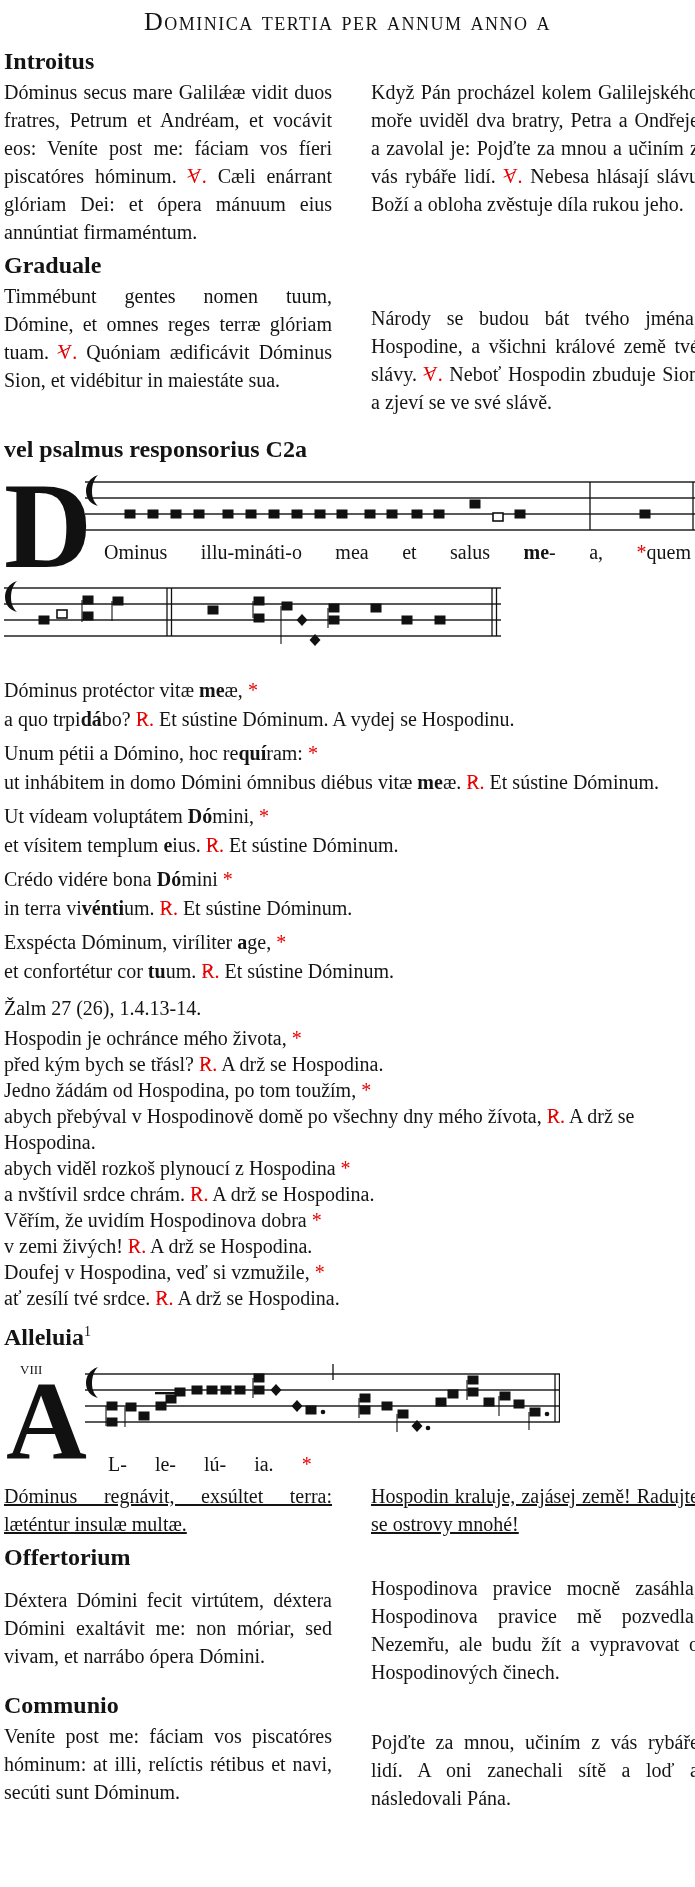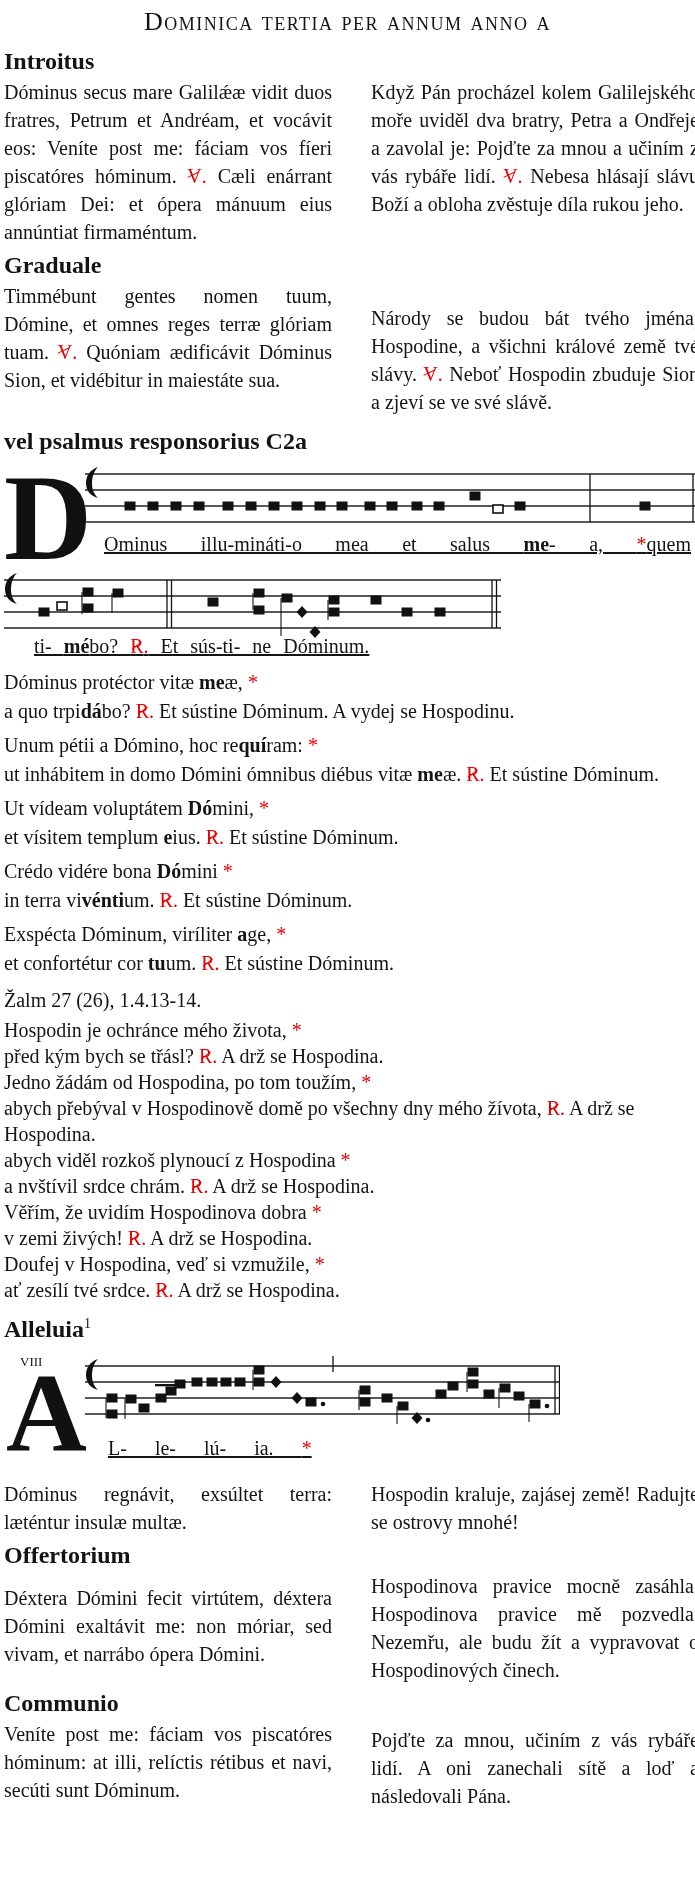--- a/index.html
+++ b/index.html
@@ -34,32 +34,32 @@
   .staffwrap{position:absolute;}
   .s1{left:81px;top:0;}
   .s2{left:0;top:0;}
   .s3{left:81px;top:8px;}
   .dropcap{
     position:absolute;font-weight:bold;color:#111;
     font-size:122px;line-height:92px;left:0;top:8px;
   }
   .dropcap.a{font-size:112px;line-height:86px;left:2px;top:22px;}
   .mode{position:absolute;left:16px;top:0;font-size:13px;}
-  .lyric{position:absolute;left:100px;right:0;font-size:20px;text-decoration:underline;}
+  .lyric{position:absolute;left:100px;right:0;font-size:20px;}
   .lyric1{top:66px;text-align:justify;text-align-last:justify;}
   .lyric2{left:30px;top:62px;word-spacing:0.35em;}
-  .lyric3{left:104px;top:86px;word-spacing:1.15em;}
+  .lyric3{left:104px;top:94px;word-spacing:1.15em;}
   .verses{margin-top:8px;}
   .vblock{margin-bottom:5px;}
   .latin-verses .vline{line-height:29px;}
   .czech-verses{margin-top:2px;}
   .czech-verses .vblock{margin-bottom:0;}
   .czech-verses .vline{line-height:26px;}
   .psref{margin:8px 0 0 0;line-height:29px;}
-  .alcols{margin-top:8px;}
+  .alcols{margin-top:2px;text-decoration:underline;}
   .alcols .col{line-height:28px;}
   svg{display:block;}
 </style>
 </head>
 <body>
 
 <div class="page">
 
   <h1>Dominica tertia per annum anno a</h1>
 
@@ -68,21 +68,21 @@
     <p class="col"><span>Dóminus secus mare Galilǽæ vidit duos fratres, Petrum et Andréam, et vocávit eos: Veníte post me: fáciam vos fíeri piscatóres hóminum. </span><span class="sgn v">V<i class="sl"></i>.</span><span> Cæli enárrant glóriam Dei: et ópera mánuum eius annúntiat firmaméntum.</span></p>
     <p class="col"><span>Když Pán procházel kolem Galilejského moře uviděl dva bratry, Petra a Ondřeje a zavolal je: Pojďte za mnou a učiním z vás rybáře lidí. </span><span class="sgn v">V<i class="sl"></i>.</span><span> Nebesa hlásají slávu Boží a obloha zvěstuje díla rukou jeho.</span></p>
   </div>
 
   <h2>Graduale</h2>
   <div class="cols">
     <p class="col"><span>Timmébunt gentes nomen tuum, Dómine, et omnes reges terræ glóriam tuam. </span><span class="sgn v">V<i class="sl"></i>.</span><span> Quóniam ædificávit Dóminus Sion, et vidébitur in maiestáte sua.</span></p>
     <p class="col pt22"><span>Národy se budou bát tvého jména, Hospodine, a všichni králové země tvé slávy. </span><span class="sgn v">V<i class="sl"></i>.</span><span> Neboť Hospodin zbuduje Sion a zjeví se ve své slávě.</span></p>
   </div>
 
-  <h2 style="margin-top:10px">vel psalmus responsorius C2a</h2>
+  <h2 style="margin-top:18px">vel psalmus responsorius C2a</h2>
 
   <div class="chant chant1">
     <div class="dropcap">D</div>
     <div class="staffwrap s1">
         <svg width="610" height="74">
           <line x1="0" y1="10" x2="610" y2="10" stroke="#222" stroke-width="1.4"></line>
           <line x1="0" y1="26" x2="610" y2="26" stroke="#222" stroke-width="1.4"></line>
           <line x1="0" y1="42" x2="610" y2="42" stroke="#222" stroke-width="1.4"></line>
           <line x1="0" y1="58" x2="610" y2="58" stroke="#222" stroke-width="1.4"></line>
           <path d="M13,3 C4,6 1,13 1,19 C1,26 5,32 13,34 C8,29 7,24 7,19 C7,13 9,7 13,3 Z" fill="#111"></path>
@@ -139,21 +139,20 @@
           <line x1="324" y1="30" x2="324" y2="50" stroke="#111" stroke-width="1.1"></line>
           <rect x="324.5" y="25.5" width="11" height="9" fill="#111"></rect>
           <rect x="324.5" y="37.5" width="11" height="9" fill="#111"></rect>
           <rect x="366.5" y="25.5" width="11" height="9" fill="#111"></rect>
           <rect x="397.5" y="37.5" width="11" height="9" fill="#111"></rect>
           <rect x="430.5" y="37.5" width="11" height="9" fill="#111"></rect>
           <line x1="488" y1="10" x2="488" y2="58" stroke="#111" stroke-width="1.3"></line>
           <line x1="492.5" y1="10" x2="492.5" y2="58" stroke="#111" stroke-width="1.3"></line>
         </svg>
       </div>
-    <div class="lyric lyric2"><span>ti- </span><span class="bb">mé</span><span>bo? </span><span class="sgn">R<i class="sl"></i>.</span><span> Et sús-ti- ne Dóminum.</span></div>
   </div>
 
   <div class="verses latin-verses">
       <div class="vblock">
         <div class="vline"><span>Dóminus protéctor vitæ </span><span class="bb">me</span><span>æ, </span><span class="star">*</span></div>
         <div class="vline"><span>a quo trpi</span><span class="bb">dá</span><span>bo? </span><span class="sgn">R<i class="sl"></i>.</span><span> Et sústine Dóminum. A vydej se Hospodinu.</span></div>
       </div>
       <div class="vblock">
         <div class="vline"><span>Unum pétii a Dómino, hoc re</span><span class="bb">quí</span><span>ram: </span><span class="star">*</span></div>
         <div class="vline"><span>ut inhábitem in domo Dómini ómnibus diébus vitæ </span><span class="bb">me</span><span>æ. </span><span class="sgn">R<i class="sl"></i>.</span><span> Et sústine Dóminum.</span></div>

